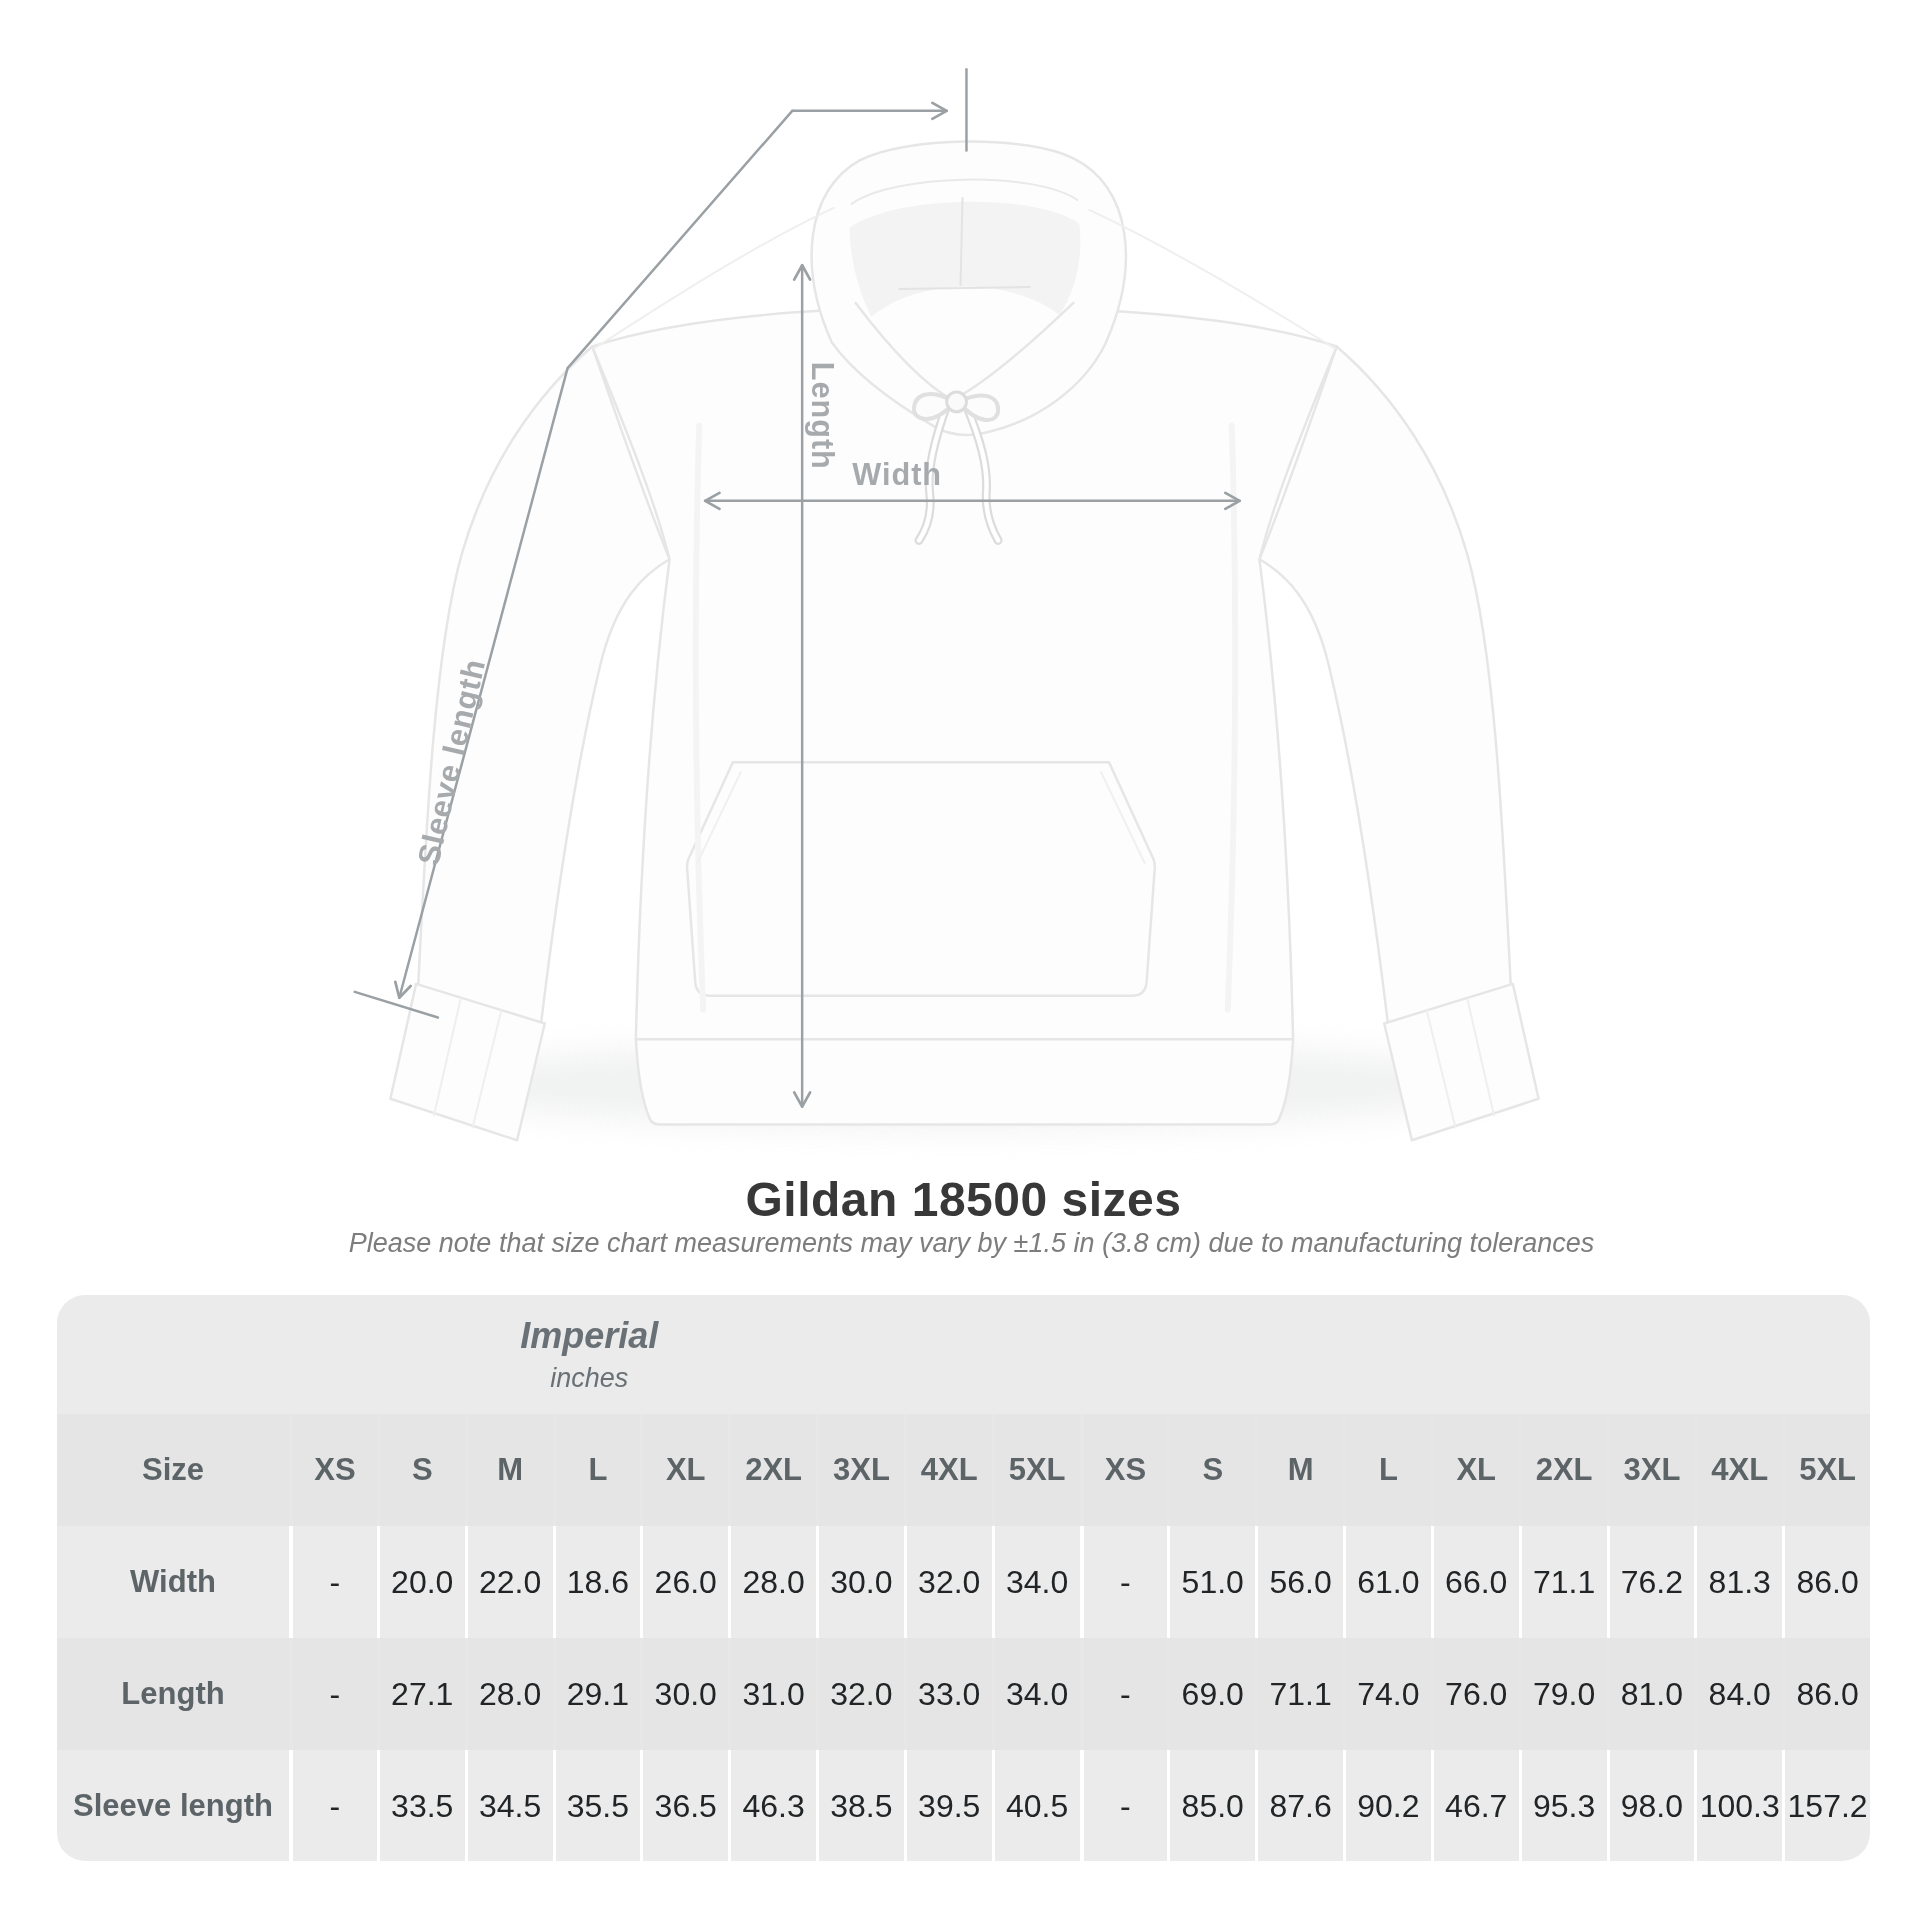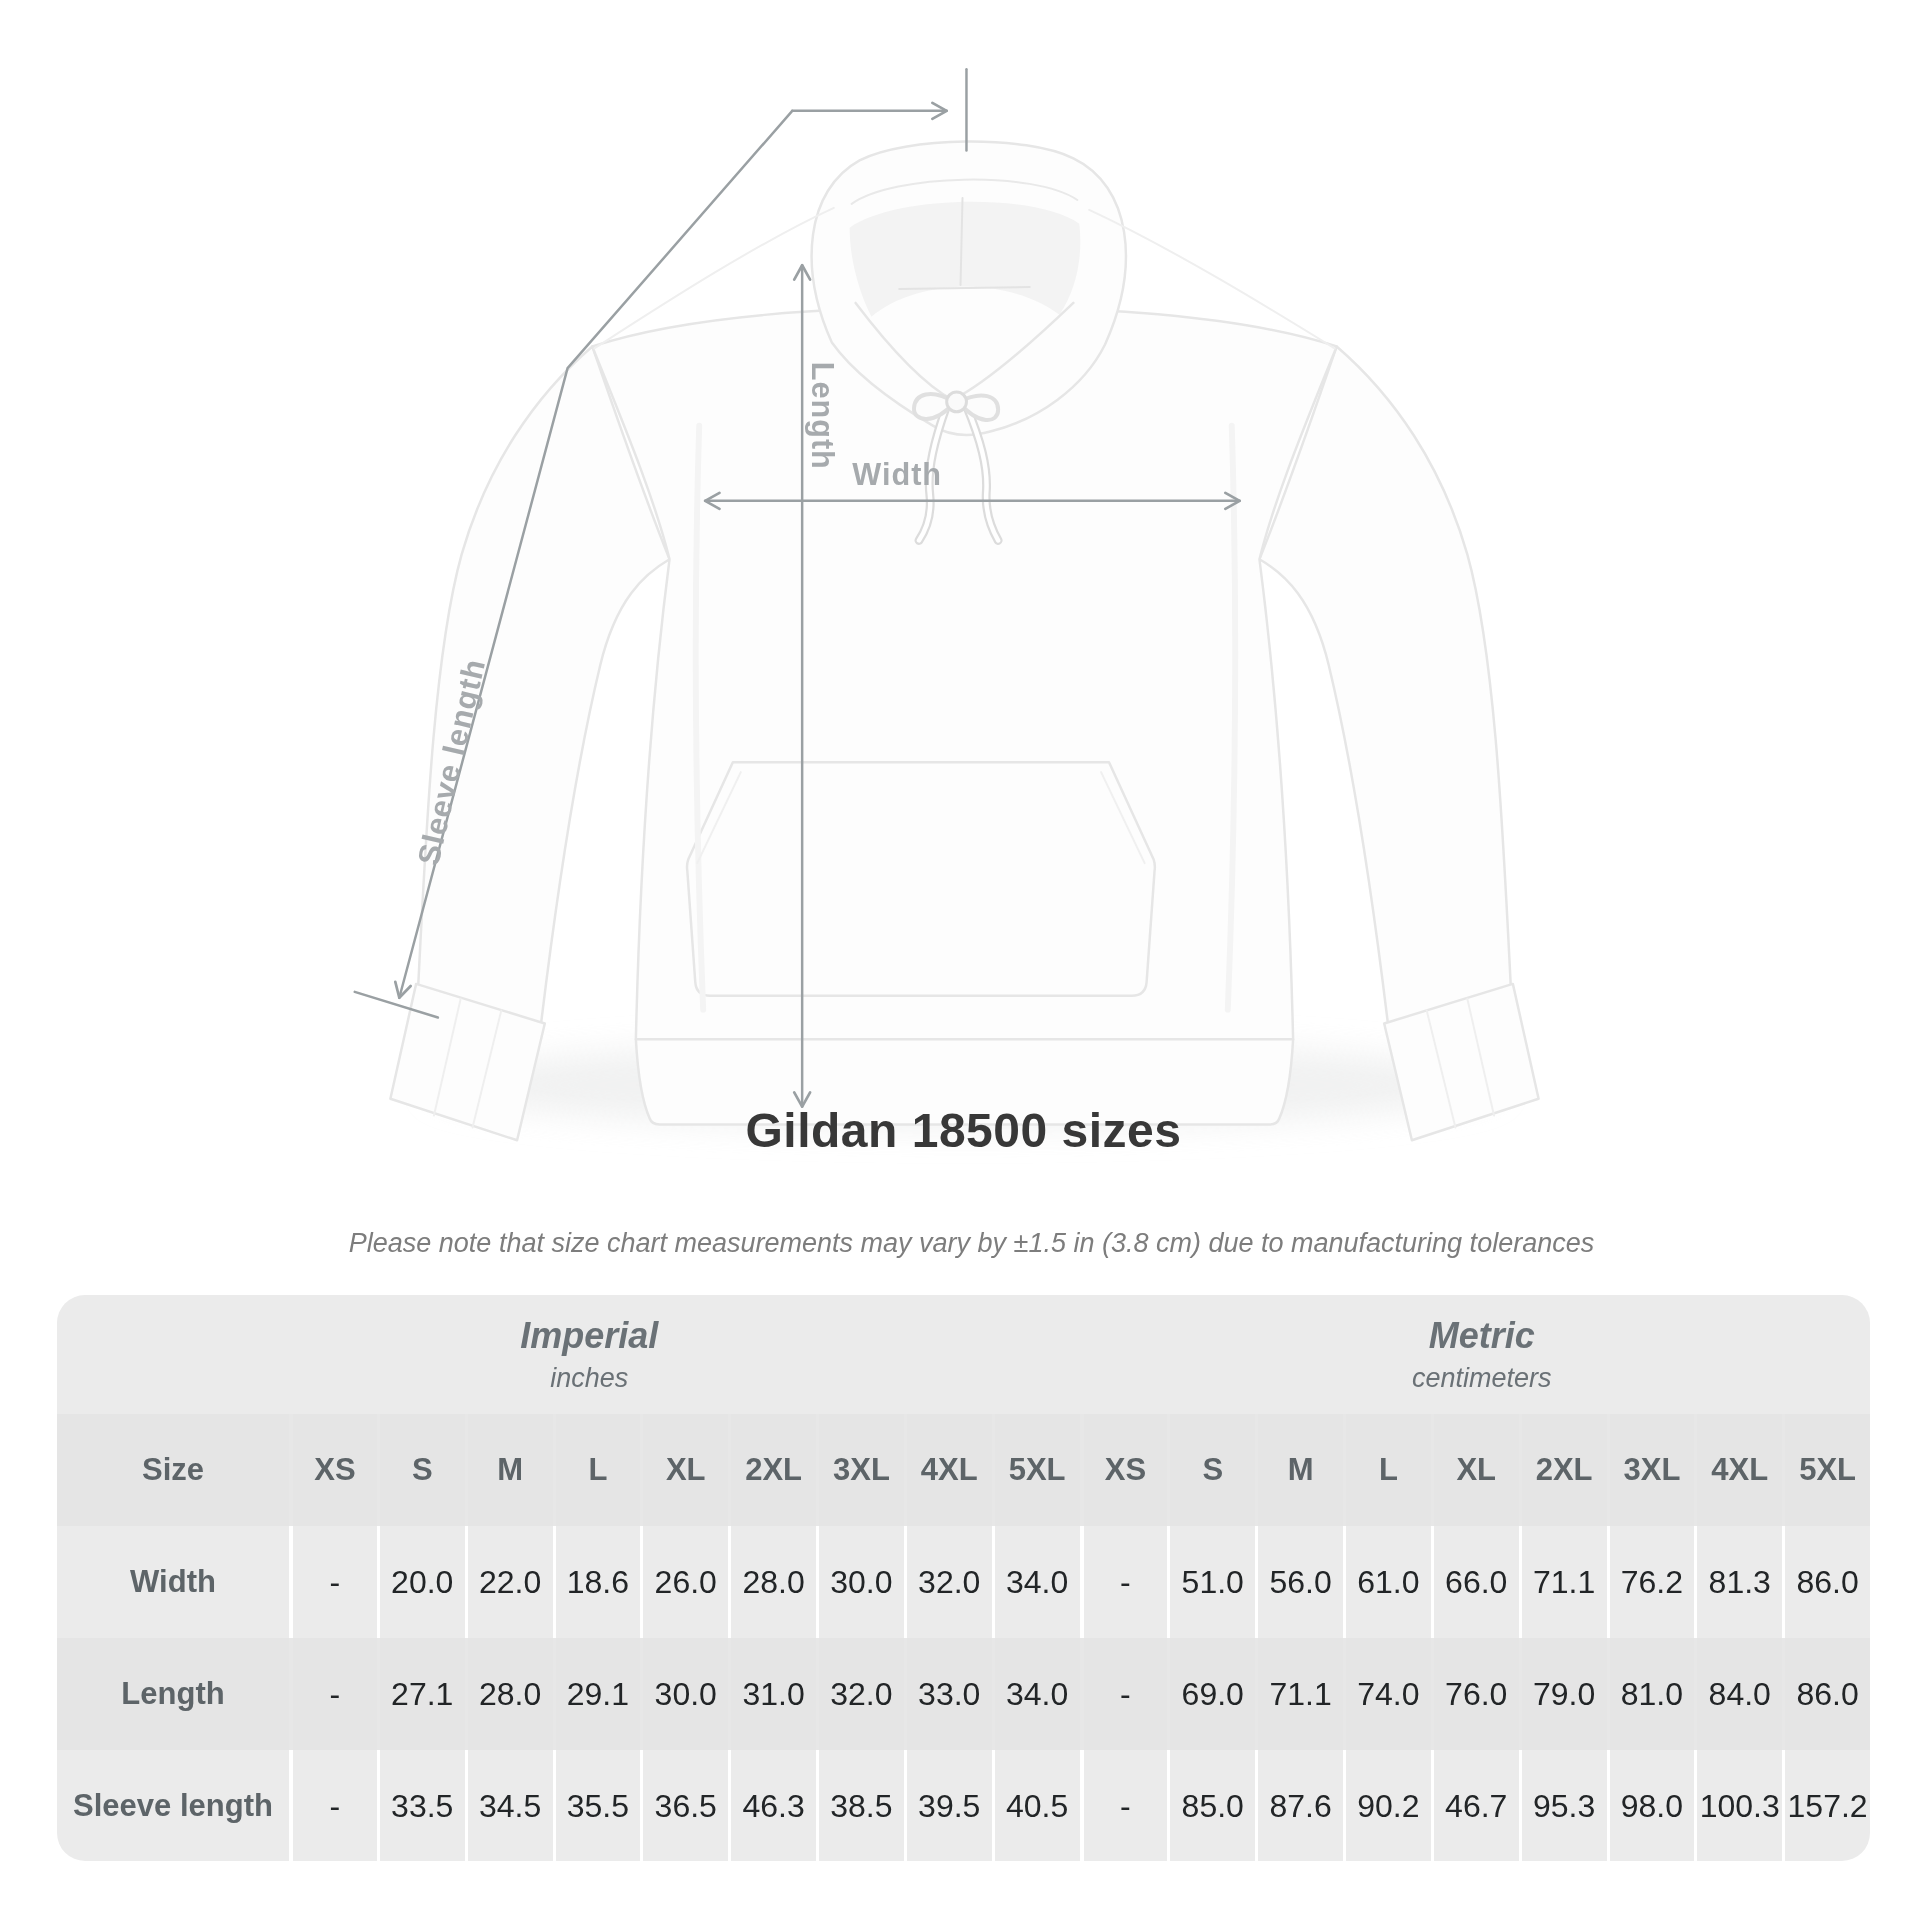--- a/index.html
+++ b/index.html
@@ -1,19 +1,19 @@
 <!DOCTYPE html>
 <html><head>
 <meta charset="utf-8">
 <style>
   html,body{margin:0;padding:0;background:#fff;}
   .page{position:relative;width:1927px;height:1927px;background:#fff;overflow:hidden;
         font-family:"Liberation Sans", sans-serif;}
   .diagram-svg{position:absolute;left:0;top:0;}
-  .page-title{position:absolute;left:0;top:1103px;width:100%;text-align:center;
+  .page-title{position:absolute;left:0;top:1172px;width:100%;text-align:center;
               font-size:48px;font-weight:bold;color:#383838;letter-spacing:0.5px;}
   .page-note{position:absolute;left:8px;top:1228px;width:100%;text-align:center;
              font-size:27px;font-style:italic;color:#7d7d7d;}
   .size-table{position:absolute;left:57px;top:1295px;width:1813px;height:566px;
               border-radius:28px;overflow:hidden;}
   .grid{display:grid;grid-template-columns:232px repeat(18,1fr);}
   .band{height:119px;background:#ebebeb;padding-left:28px;}
   .band-cell{display:flex;flex-direction:column;align-items:center;justify-content:center;gap:6px;}
   .band-imperial{grid-column:1 / 11;}
   .band-metric{grid-column:11 / 20;}
@@ -123,24 +123,20 @@
   <div class="page-title">Gildan 18500 sizes</div>
   <div class="page-note">Please note that size chart measurements may vary by ±1.5 in (3.8 cm) due to manufacturing tolerances</div>
 
   <div class="size-table">
 
     <div class="grid band">
       <div class="band-cell band-imperial">
         <div class="band-title">Imperial</div>
         <div class="band-unit">inches</div>
       </div>
-      <div class="band-cell band-metric">
-        <div class="band-title">Metric</div>
-        <div class="band-unit">centimeters</div>
-      </div>
     </div>
 
     <div class="grid t-row r-white">
       <div class="cell head-cell">Size</div>
       <div class="cell head-cell cdiv">XS</div>
       <div class="cell head-cell">S</div>
       <div class="cell head-cell">M</div>
       <div class="cell head-cell">L</div>
       <div class="cell head-cell">XL</div>
       <div class="cell head-cell">2XL</div>

